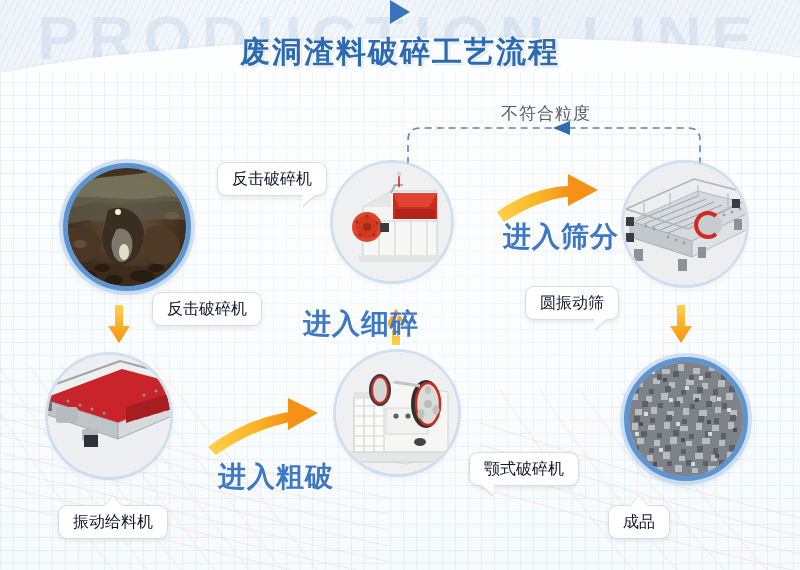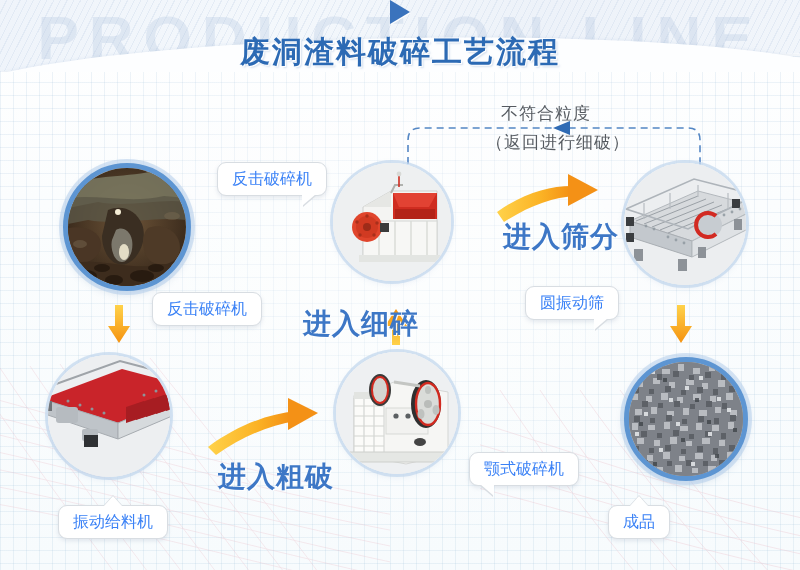--- a/index.html
+++ b/index.html
@@ -99,21 +99,21 @@
   }
   .circle-img{position:absolute;inset:0;}
 
   
   .callout{
     position:absolute;
     background:#ffffff;
     border:1px solid #d8dde2;
     border-radius:9px;
     box-shadow:0 2px 4px rgba(120,140,165,.18);
-    color:#3b82f6;
+    color:#0f172a;
     font-size:16px;
     padding:8px 14px;
     white-space:nowrap;
     line-height:1;
   }
   .callout .tail{
     position:absolute;width:0;height:0;
   }
   .tail-br{ 
     right:10px;bottom:-11px;
@@ -204,21 +204,20 @@
   <div class="title-row">
     <span class="play-tri"></span>
     <span class="title-txt">废洞渣料破碎工艺流程</span>
   </div>
 
   <svg class="ov">
     <path d="M408,224 L408,140 Q408,128 420,128 L688,128 Q700,128 700,140 L700,168" fill="none" stroke="#4a7fc1" stroke-width="1.6" stroke-dasharray="7,5" opacity="0.95"></path>
     <polygon points="553,128 570,121 570,135" fill="#2f6bb4"></polygon>
   </svg>
   <div class="looptxt" style="left:501px;top:102px;">不符合粒度</div>
-  <div class="looptxt" style="left:486px;top:131px;">（返回进行细破）</div>
 
   <div class="node">
     <div class="circle photo" style="left:63px;top:163px;width:118px;height:118px;">
       <svg class="circle-img" viewBox="0 0 118 118" preserveAspectRatio="xMidYMid slice">
         <defs>
           <radialGradient id="rg1" cx="50%" cy="45%" r="70%">
             <stop offset="0%" stop-color="#6d5438"></stop>
               <stop offset="100%" stop-color="#2a1d13"></stop>
           </radialGradient>
         </defs>

